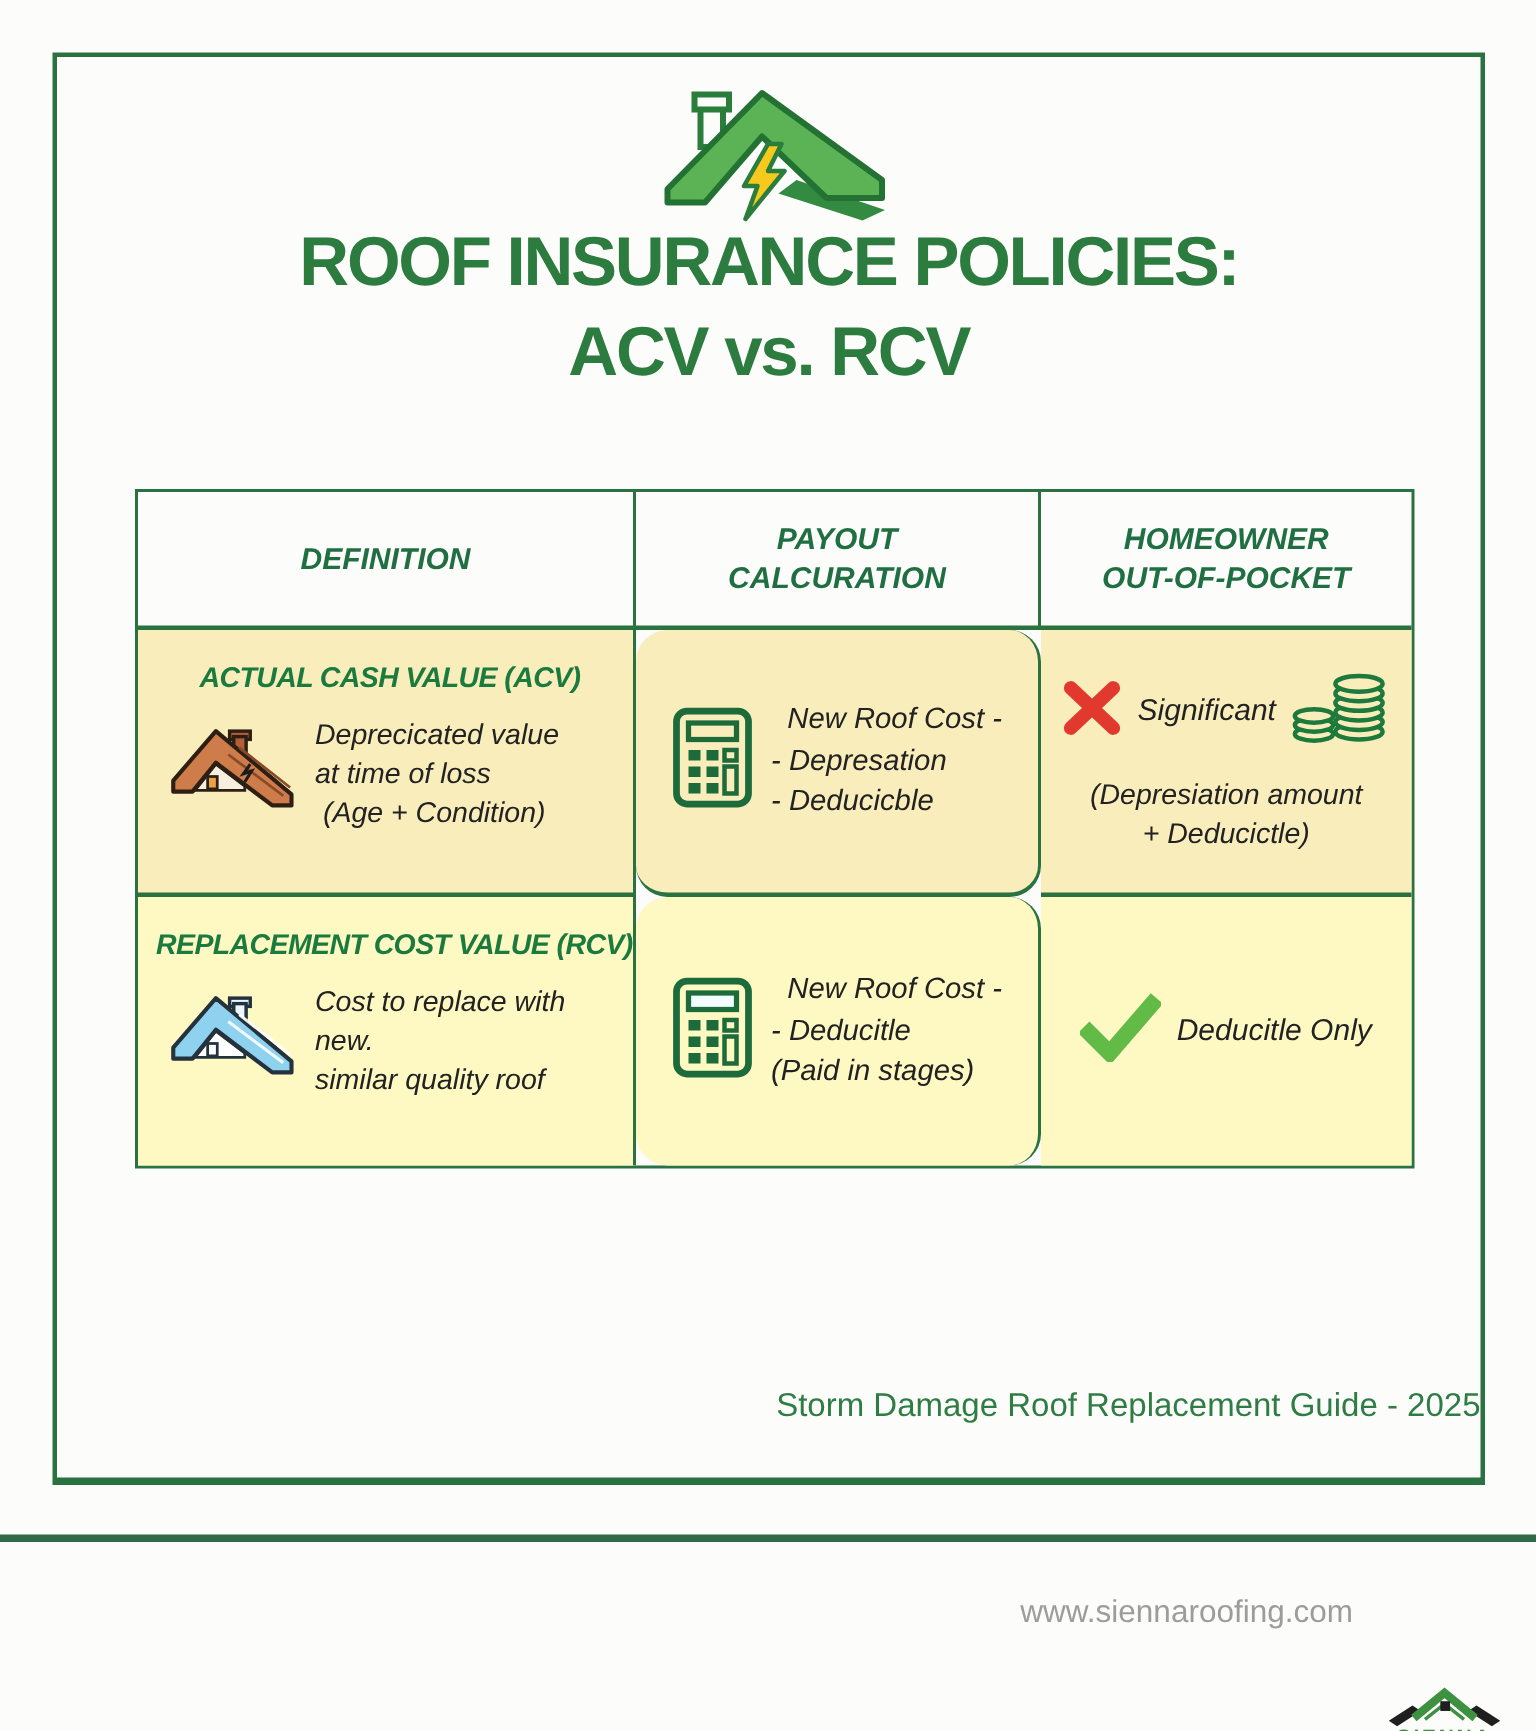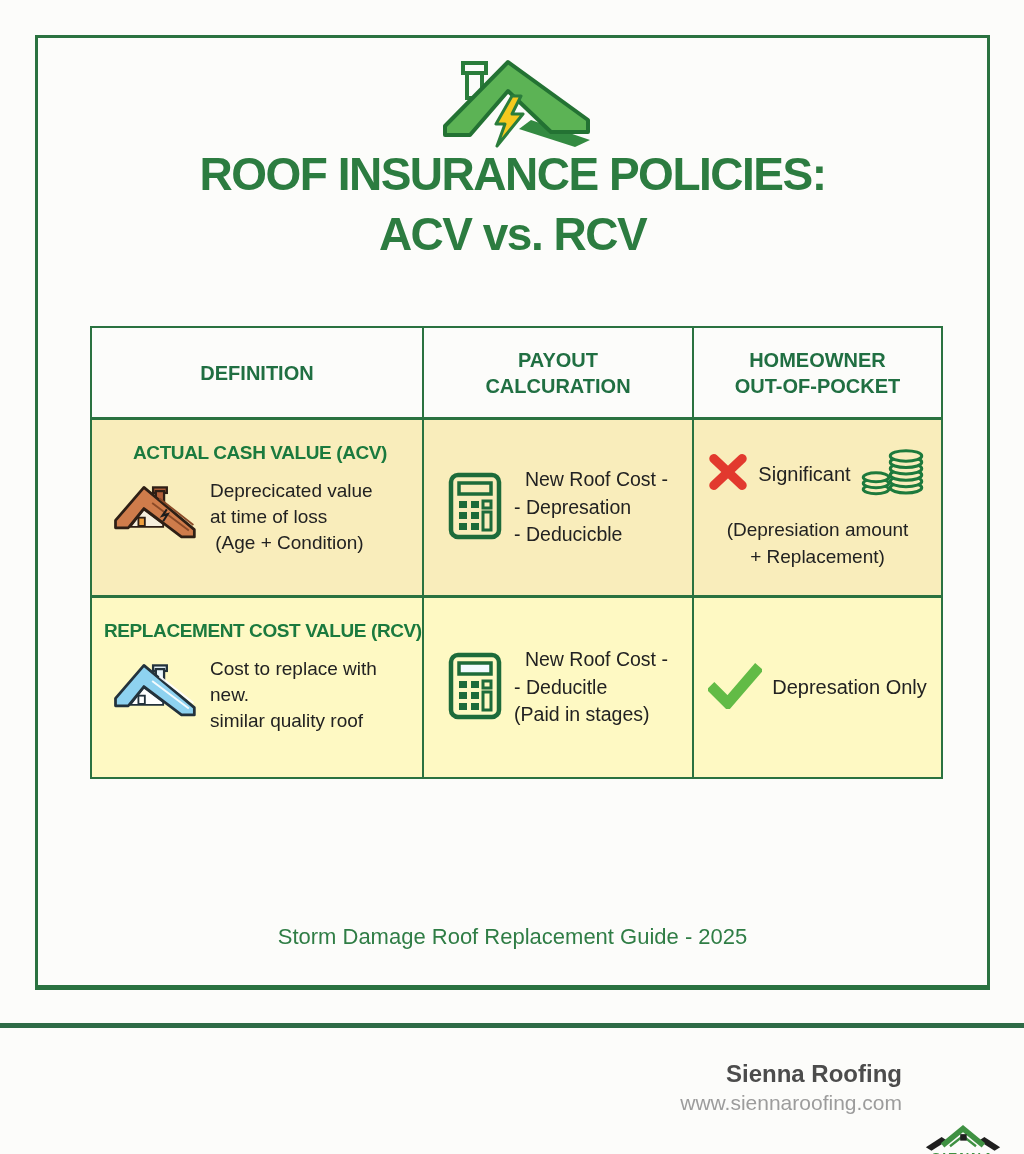--- a/index.html
+++ b/index.html
@@ -6,40 +6,40 @@
   .canvas{position:relative;width:1024px;height:1154px;background:#fcfcfa;
           font-family:"Liberation Sans",sans-serif;overflow:hidden;}
   .frame{position:absolute;left:35px;top:35px;width:949px;height:947px;
          border:3px solid #2a7240;border-bottom-width:5px;}
   .logo{position:absolute;left:50%;top:18px;transform:translateX(-50%);}
   .title{position:absolute;top:106px;left:0;width:100%;text-align:center;
          font-weight:bold;font-size:46px;line-height:60px;letter-spacing:-1.5px;
          color:#2c7c40;}
   .table{position:absolute;left:52px;top:288px;width:849px;height:449px;
          display:grid;grid-template-columns:332px 270px 247px;
-         grid-template-rows:92px 178px 179px;border:2px solid #2a7240;}
+         grid-template-rows:92px 178px 179px;border:2px solid #2a7240;font-style:italic;}
   .cell{box-sizing:border-box;}
   .col1,.col2{border-right:2px solid #2a7240;}
   .th{display:flex;align-items:center;justify-content:center;text-align:center;
       font-weight:bold;font-size:20px;line-height:1.3;color:#206f42;white-space:pre-line;}
   .acv{background:#f9edbb;}
   .rcv{background:#fef9c3;}
   .def-cell{padding:14px 6px 16px 12px;}
   .def-title{text-align:center;font-weight:bold;font-size:19px;letter-spacing:-0.4px;
              color:#1b7a3e;white-space:nowrap;margin:8px 0 12px 0;}
   .def-body{display:flex;align-items:center;gap:12px;padding-left:6px;}
   .def-text{font-size:19px;color:#222;line-height:1.38;white-space:pre-wrap;padding-top:2px;}
-  .payout-cell{display:flex;align-items:center;justify-content:center;gap:12px;padding:0 4px;}
+  .payout-cell{display:flex;align-items:center;justify-content:center;gap:12px;padding:0 4px;border-radius:21px;}
   .payout-text{font-size:19.5px;color:#222;line-height:1.42;white-space:pre-wrap;}
   .oop-cell{display:flex;flex-direction:column;align-items:center;justify-content:center;padding:0 12px;}
   .oop-top{display:flex;align-items:center;gap:10px;}
   .oop-label{font-size:20px;color:#222;}
   .oop-note{margin-top:14px;text-align:center;font-size:19px;color:#222;
             line-height:1.38;white-space:pre-line;}
-  .footnote{position:absolute;top:886px;left:0;width:100%;text-align:center;
+  .footnote{position:absolute;top:886px;left:0;width:100%;text-align:right;
             font-size:22px;color:#2f7d45;}
   .footer-bar{position:absolute;left:0;top:1023px;width:1024px;height:5px;background:#2e6b46;}
   .footer-text{position:absolute;top:1060px;right:122px;text-align:right;}
   .company{font-size:24px;font-weight:bold;color:#4c4c4c;}
   .website{font-size:21px;color:#9c9c9c;margin-top:3px;}
   .footer-logo{position:absolute;left:924px;top:1120px;}
 </style>
 </head>
 <body>
 
@@ -128,21 +128,21 @@
                 <ellipse cx="60" cy="22" rx="21" ry="7"></ellipse>
                 <ellipse cx="60" cy="13.5" rx="21" ry="7"></ellipse>
                 <ellipse cx="20" cy="58" rx="17" ry="6"></ellipse>
                 <ellipse cx="20" cy="50" rx="17" ry="6"></ellipse>
                 <ellipse cx="20" cy="42" rx="17" ry="6"></ellipse>
               </g>
             </svg>
           </span>
         </div>
         <div class="oop-note">(Depresiation amount
-+ Replacement)</div>
++ Deducictle)</div>
       </div>
 
       <div class="cell col1 rcv def-cell">
         <div class="def-title">REPLACEMENT COST VALUE (RCV)</div>
         <div class="def-body">
           <span>
             <svg width="88" height="62" viewBox="0 0 96 66">
               <polygon points="22,47 37,28 58,44 58,47" fill="#ffffff" stroke="#23323c" stroke-width="2"></polygon>
               <rect x="47" y="4" width="15" height="6" fill="#eaf6fc" stroke="#23323c" stroke-width="2.5"></rect>
               <rect x="50" y="8" width="9" height="14" fill="#eaf6fc" stroke="#23323c" stroke-width="2.5"></rect>
@@ -176,34 +176,33 @@
 (Paid in stages)</div>
       </div>
 
       <div class="cell rcv oop-cell">
         <div class="oop-top">
           <span>
             <svg width="54" height="46" viewBox="0 0 60 48">
               <path d="M7,28 L22,43 L53,7" stroke="#62bb46" stroke-width="12" fill="none" stroke-linecap="square"></path>
             </svg>
           </span>
-          <span class="oop-label">Depresation Only</span>
+          <span class="oop-label">Deducitle Only</span>
         </div>
       </div>
 
     </div>
 
     <div class="footnote">Storm Damage Roof Replacement Guide - 2025</div>
 
   </div>
 
   <div class="footer-bar"></div>
 
   <div class="footer-text">
-    <div class="company">Sienna Roofing</div>
     <div class="website">www.siennaroofing.com</div>
   </div>
 
   <div class="footer-logo">
     <svg width="78" height="58" viewBox="0 0 84 60">
       <polygon points="2,28 19,17 25,21 8,32" fill="#1f1f1f"></polygon>
       <polygon points="59,21 65,17 82,28 76,32" fill="#1f1f1f"></polygon>
       <path d="M20,26 L42,8 L64,26" fill="none" stroke="#3f9142" stroke-width="6"></path>
       <path d="M28,27 L42,16 L56,27" fill="none" stroke="#3f9142" stroke-width="2.5"></path>
       <rect x="39" y="14" width="7" height="7" fill="#1f1f1f"></rect>

